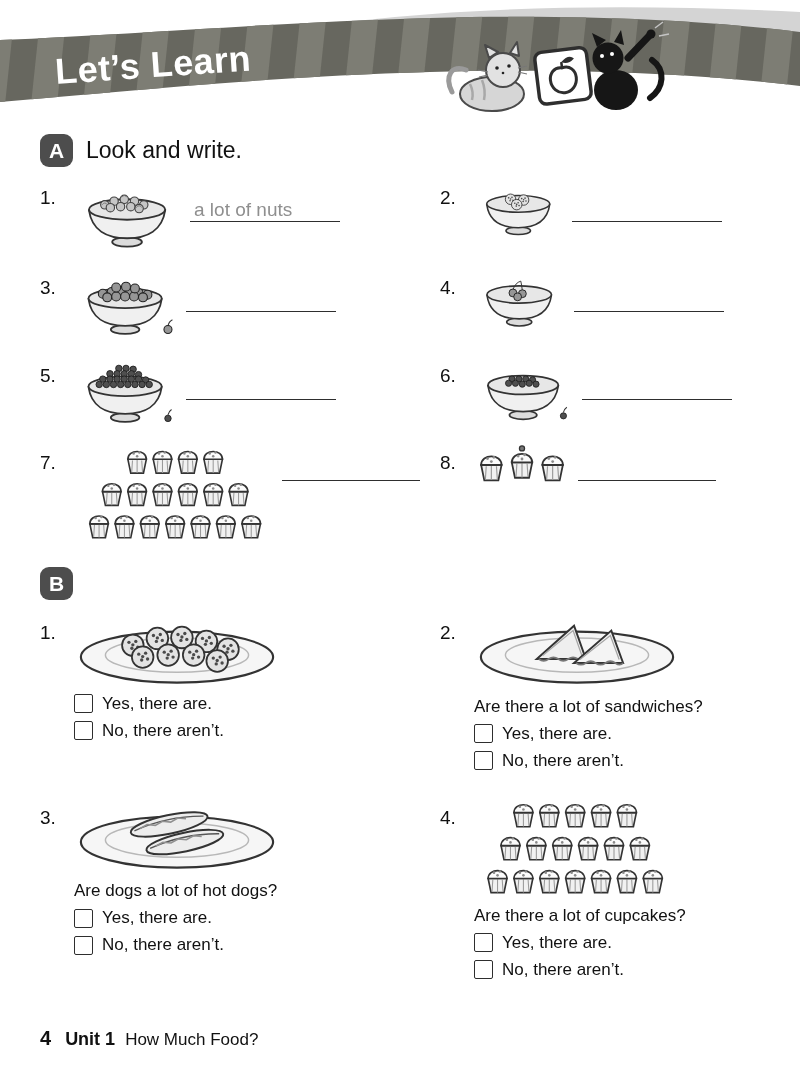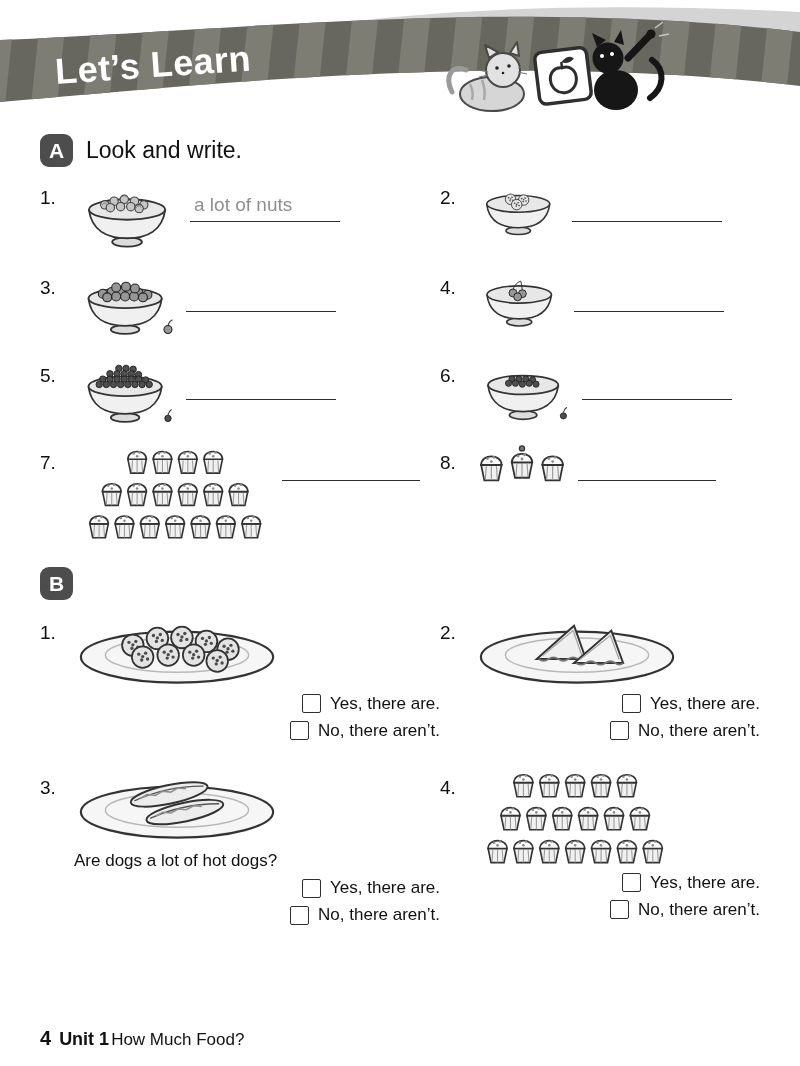--- a/index.html
+++ b/index.html
@@ -15,35 +15,35 @@
   .badge{width:33px;height:33px;border-radius:9px;background:#4d4d4d;color:#fff;
          font-weight:bold;font-size:21px;display:flex;align-items:center;justify-content:center;}
   .sec-title{font-size:23px;font-weight:normal;}
   
   .grid-a{display:grid;grid-template-columns:400px 320px;row-gap:16px;margin-top:10px;}
   .item-a{display:flex;align-items:flex-start;gap:10px;}
   .item-a .num{font-size:19px;width:26px;padding-top:10px;flex:0 0 auto;}
   .art{flex:0 0 auto;}
   .art-svg{display:block;}
   .answer-line{margin-top:18px;width:150px;border-bottom:1.6px solid #2e2e2e;height:26px;
-               display:flex;align-items:flex-start;}
+               display:flex;align-items:flex-end;}
   .answer-line.short{margin-top:12px;width:138px;}
   .answer-text{font-size:19px;color:#8f8f8f;padding:0 0 2px 4px;line-height:1;white-space:nowrap;}
   
   .grid-b{display:grid;grid-template-columns:400px 320px;row-gap:24px;margin-top:10px;}
   .b-top{display:flex;align-items:flex-start;gap:8px;}
   .item-b .num{font-size:19px;width:26px;padding-top:12px;flex:0 0 auto;}
   .question{font-size:17px;margin:10px 0 2px 34px;}
-  .check-row{display:flex;align-items:center;gap:9px;margin:7px 0 0 34px;font-size:17px;justify-content:flex-end;}
+  .check-row{display:flex;align-items:center;gap:9px;margin:7px 0 0 34px;font-size:17px;}
   .checkbox{width:17px;height:17px;border:1.8px solid #2e2e2e;border-radius:2px;background:#fff;flex:0 0 auto;}
   
   .footer{position:absolute;left:40px;bottom:16px;display:flex;align-items:baseline;}
   .page-num{font-weight:bold;font-size:20px;}
-  .unit{font-weight:bold;font-size:18px;margin-left:8px;}
-  .unit-title{font-size:17px;margin-left:2px;}
+  .unit{font-weight:bold;font-size:18px;margin-left:14px;}
+  .unit-title{font-size:17px;margin-left:10px;}
   
   .nut{fill:#c6c6c6;stroke:#444;stroke-width:1.2;}
   .cherry{fill:#969696;stroke:#222;stroke-width:1.2;}
   .berry{fill:#4f4f4f;stroke:#1f1f1f;stroke-width:1;}
 </style>
 </head>
 <body>
 
 <div class="page">
 
@@ -379,20 +379,21 @@
               <use href="#plate-base"></use>
               <path d="M64,50 L102,16 L114,50 Z" fill="#efefef" stroke="#333" stroke-width="2"></path>
               <path d="M70,46.5 L101,21 L110,46.5" stroke="#a5a5a5" stroke-width="1.3" fill="none"></path>
               <path d="M66,50 q5,3.5 10,0 t10,0 t10,0 t10,0 t8,0" stroke="#777" stroke-width="1.8" fill="none"></path>
               <path d="M102,54 L140,21 L152,54 Z" fill="#f4f4f4" stroke="#333" stroke-width="2"></path>
               <path d="M108,50.5 L139,26 L148,50.5" stroke="#a5a5a5" stroke-width="1.3" fill="none"></path>
               <path d="M104,54 q5,3.5 10,0 t10,0 t10,0 t10,0 t8,0" stroke="#777" stroke-width="1.8" fill="none"></path>
             </svg>
           </span>
         </div>
+        <div class="question">Are there a lot of sandwiches?</div>
         <div class="check-row">
           <span class="checkbox"></span>
           <span>Yes, there are.</span>
         </div>
         <div class="check-row">
           <span class="checkbox"></span>
           <span>No, there aren’t.</span>
         </div>
       </div>
 
@@ -437,20 +438,21 @@
               <use href="#cupcake" x="9" y="58"></use>
                 <use href="#cupcake" x="31" y="58"></use>
               <use href="#cupcake" x="53" y="58"></use>
                 <use href="#cupcake" x="75" y="58"></use>
               <use href="#cupcake" x="97" y="58"></use>
                 <use href="#cupcake" x="119" y="58"></use>
               <use href="#cupcake" x="141" y="58"></use>
             </svg>
           </span>
         </div>
+        <div class="question">Are there a lot of cupcakes?</div>
         <div class="check-row">
           <span class="checkbox"></span>
           <span>Yes, there are.</span>
         </div>
         <div class="check-row">
           <span class="checkbox"></span>
           <span>No, there aren’t.</span>
         </div>
       </div>
     </div>

